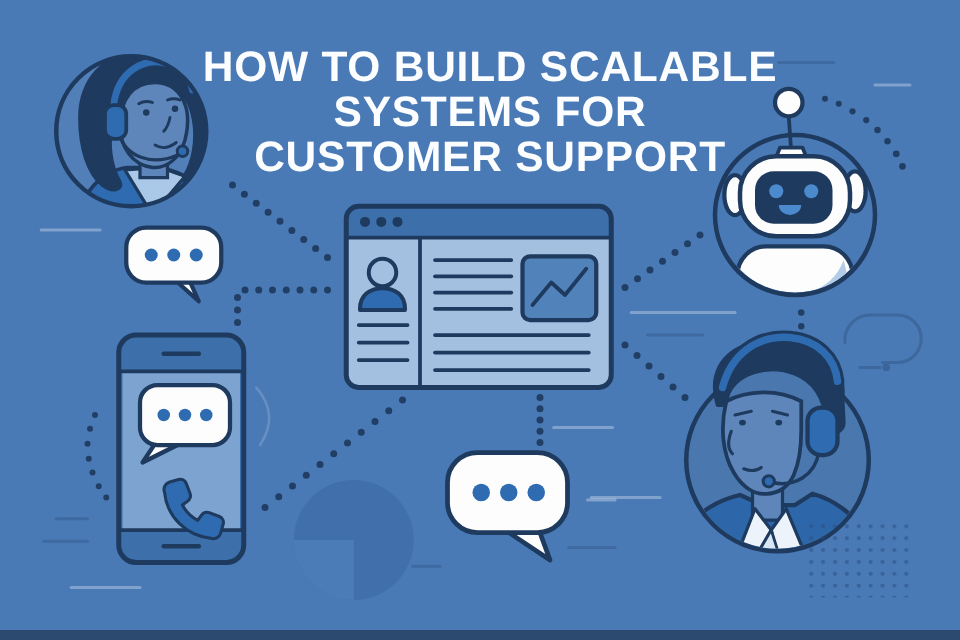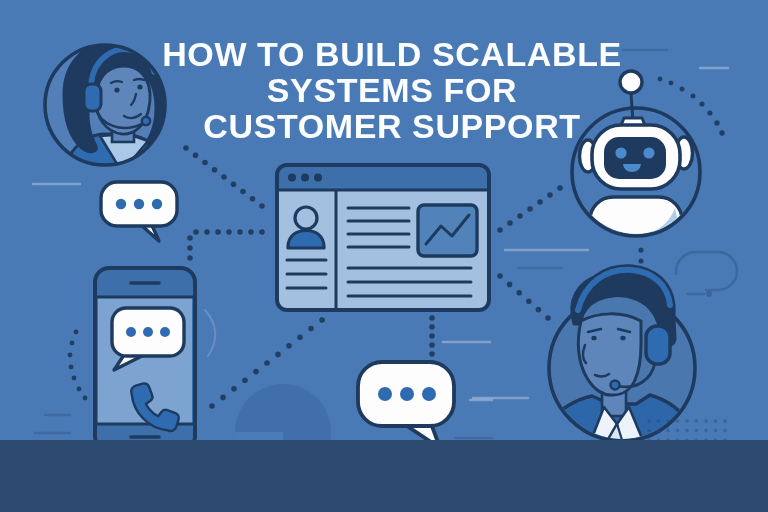--- a/index.html
+++ b/index.html
@@ -1,17 +1,17 @@
 <!DOCTYPE html>
 <html><head>
 <meta charset="utf-8">
 <style>
   html,body{margin:0;padding:0;background:#2c4a70;}
   .canvas{
-    position:relative;width:768px;height:440px;overflow:hidden;
+    position:relative;width:768px;height:504px;overflow:hidden;
     background:#4a7ab6;
     font-family:"Liberation Sans","DejaVu Sans",sans-serif;
   }
   .art{position:absolute;inset:0;}
   .title{
     position:absolute;top:36px;left:8px;width:768px;
     text-align:center;color:#fbfdff;font-weight:bold;
     font-size:34px;line-height:36px;letter-spacing:.6px;
     z-index:5;
   }

